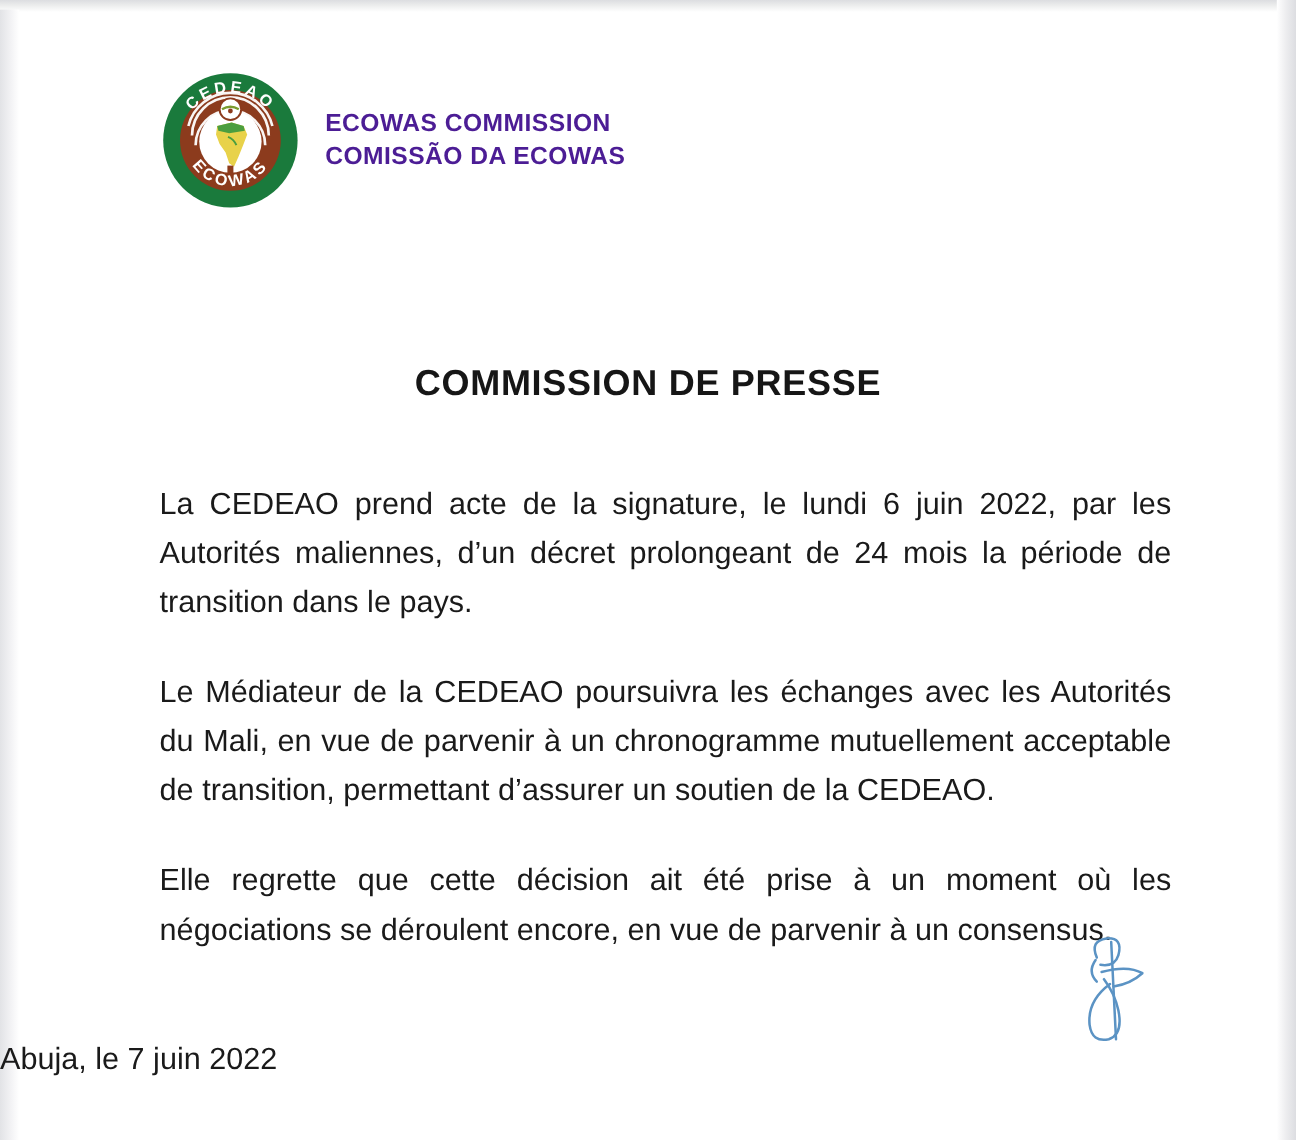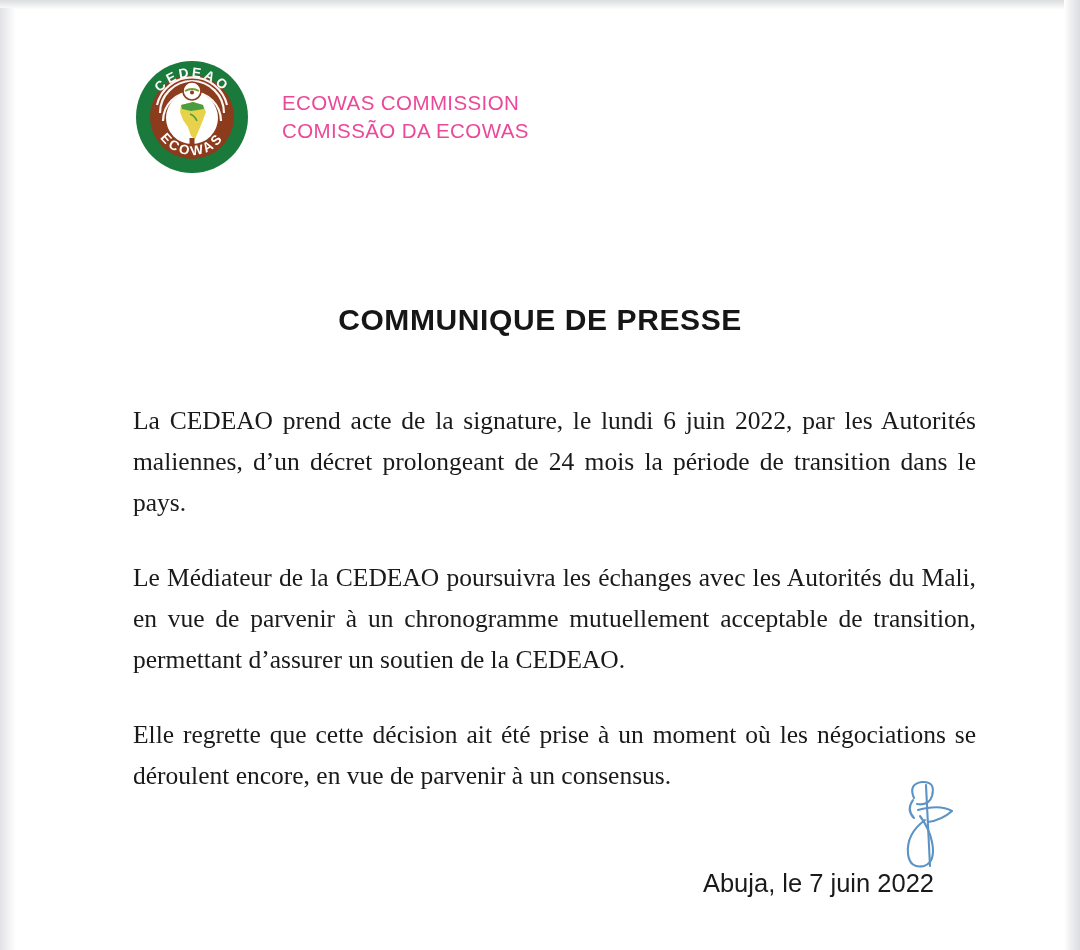--- a/index.html
+++ b/index.html
@@ -55,23 +55,23 @@
 
   .logo {
     position: relative;
     width: 118px;
     height: 118px;
     flex: 0 0 118px;
   }
   .logo svg { display: block; width: 118px; height: 118px; }
 
   #org-names {
-    margin-left: 31px;
-    color: #ec4899;
-    font-weight: normal;
+    margin-left: 20px;
+    color: #4c1d95;
+    font-weight: bold;
     font-size: 20.5px;
     letter-spacing: 0.4px;
     line-height: 1.36;
     white-space: nowrap;
   }
   #org-names .org-line { display: block; }
 
   
   #doc-title {
     position: absolute;
@@ -90,39 +90,39 @@
     position: absolute;
     left: 133px;
     top: 400px;
     width: 843px;
     color: #1a1a1a;
     font-size: 25.5px;
     line-height: 41px;
     text-align: justify;
     text-justify: inter-word;
   }
-  #body-copy .para { margin: 0 0 34px 0; font-family: Liberation Serif, serif; }
+  #body-copy .para { margin: 0 0 34px 0; }
   #body-copy .para:last-child { margin-bottom: 0; }
 
   
   #signature {
     position: absolute;
     left: 884px;
     top: 776px;
     width: 78px;
     height: 96px;
   }
   #signature svg { display: block; width: 78px; height: 96px; }
 
   #place-date {
     position: absolute;
     left: 0;
     top: 869px;
     width: 934px;
-    text-align: right;
+    text-align: left;
     font-size: 25.5px;
     color: #1a1a1a;
   }
 </style>
 </head>
 <body>
 
 <div id="page">
 
   <div class="edge-top"></div>
@@ -170,21 +170,21 @@
       </svg>
     </div>
 
     <div id="org-names">
       <span class="org-line">ECOWAS COMMISSION</span>
       <span class="org-line">COMISSÃO DA ECOWAS</span>
     </div>
 
   </div>
 
-  <div id="doc-title">COMMUNIQUE DE PRESSE</div>
+  <div id="doc-title">COMMISSION DE PRESSE</div>
 
   <div id="body-copy">
     <p class="para">La CEDEAO prend acte de la signature, le lundi 6 juin 2022, par les Autorités maliennes, d’un décret prolongeant de 24 mois la période de transition dans le pays.</p>
     <p class="para">Le Médiateur de la CEDEAO poursuivra les échanges avec les Autorités du Mali, en vue de parvenir à un chronogramme mutuellement acceptable de transition, permettant d’assurer un soutien de la CEDEAO.</p>
     <p class="para">Elle regrette que cette décision ait été prise à un moment où les négociations se déroulent encore, en vue de parvenir à un consensus.</p>
   </div>
 
   <div id="signature">
     <svg viewBox="0 0 78 96" xmlns="http://www.w3.org/2000/svg">
       <g fill="none" stroke="#5b93c4" stroke-width="2.1" stroke-linecap="round" stroke-linejoin="round">

